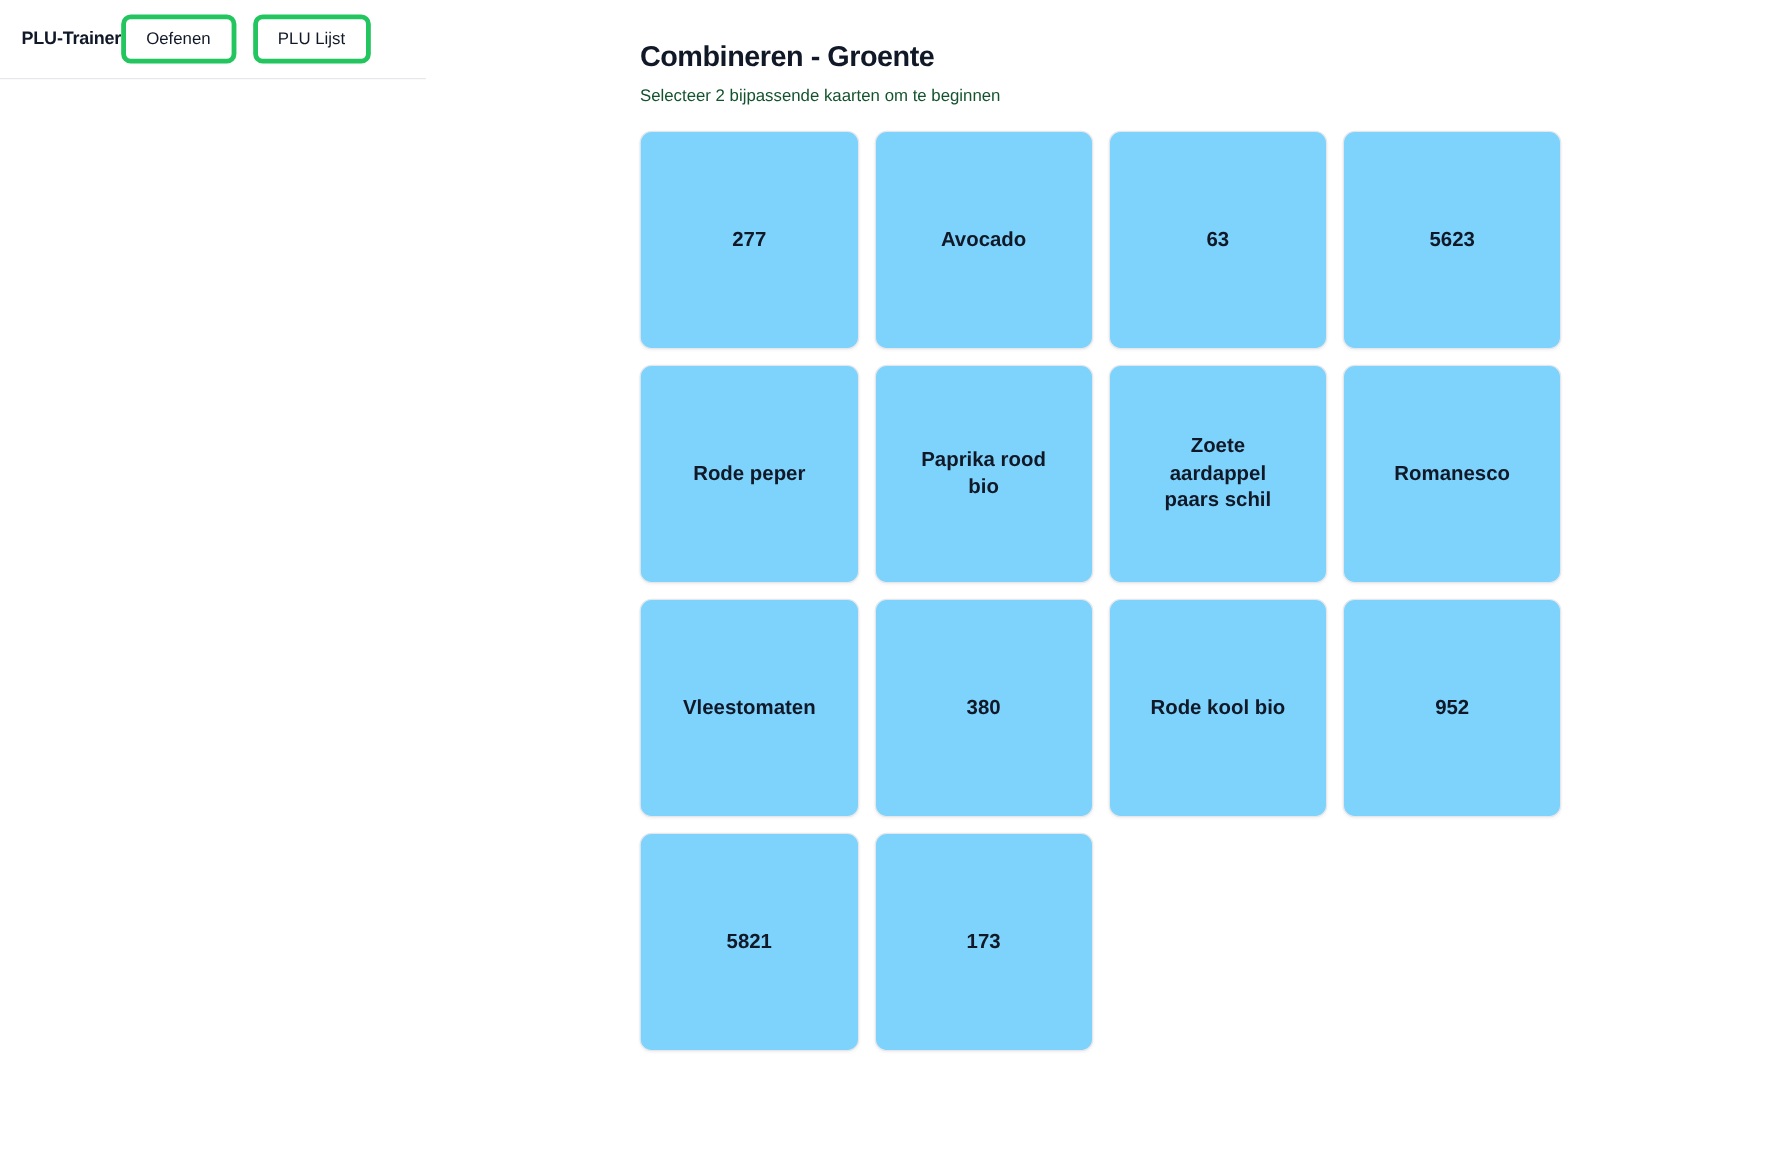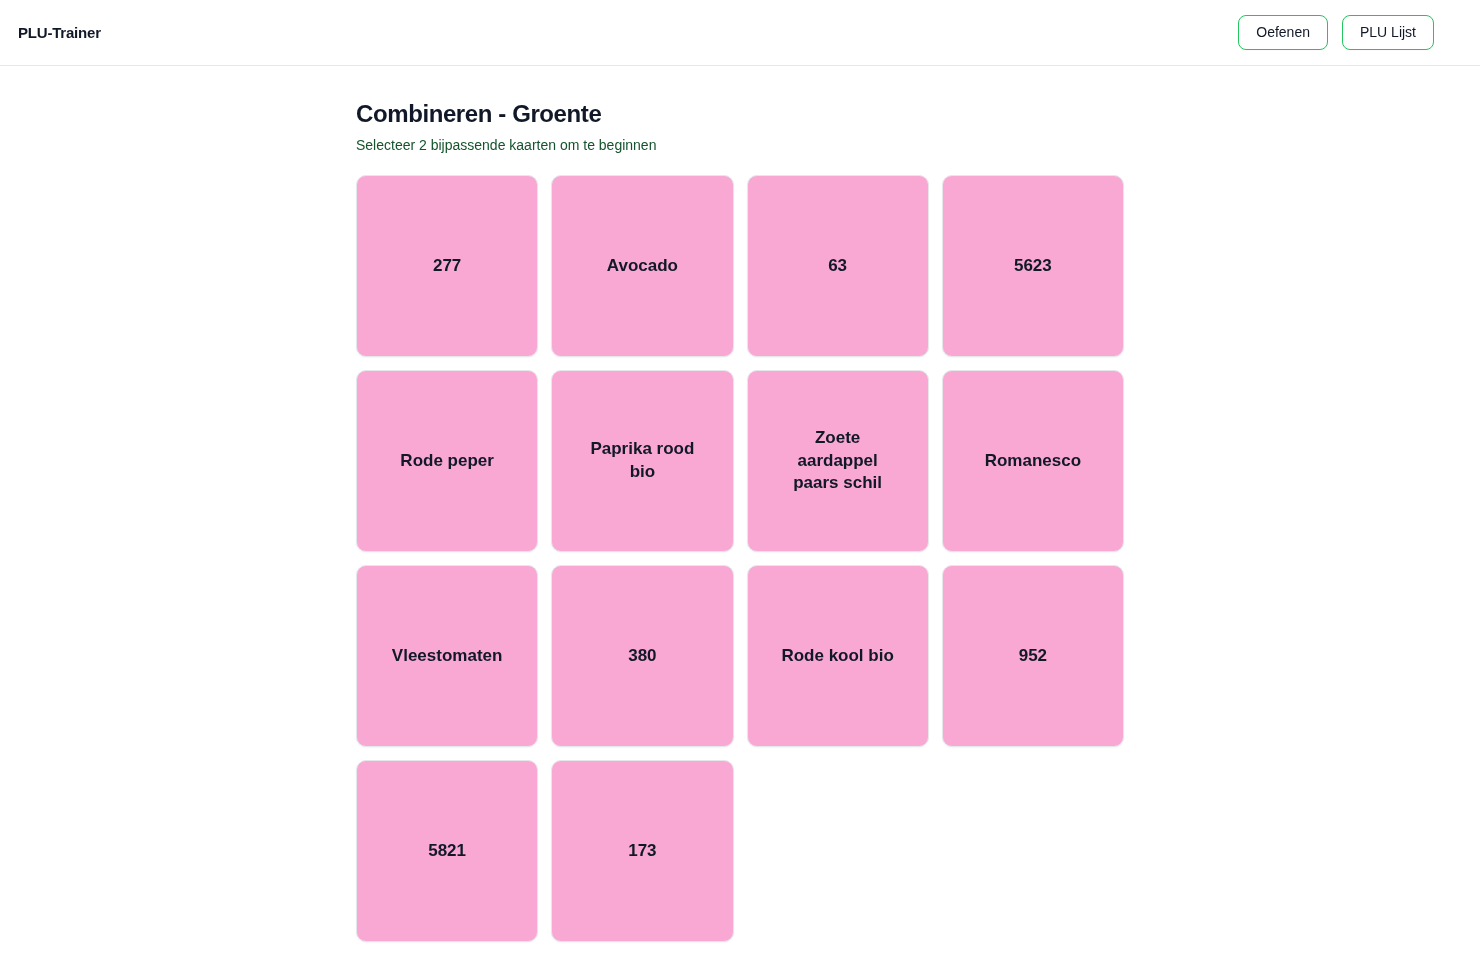--- a/index.html
+++ b/index.html
@@ -10,21 +10,20 @@
     height: 968px;
     background: #ffffff;
     font-family: "Liberation Sans", sans-serif;
     color: #111827;
     overflow: hidden;
   }
   .app {
     width: 1480px;
     height: 968px;
     display: flex;
-    flex-direction: column;
     background: #ffffff;
   }
   
   .header {
     height: 66px;
     min-height: 66px;
     border-bottom: 1px solid #e5e7eb;
     display: flex;
     align-items: center;
     justify-content: space-between;
@@ -38,21 +37,21 @@
     color: #111827;
     padding-left: 2px;
   }
   .header-actions {
     display: flex;
     align-items: center;
     gap: 14px;
     padding-right: 30px;
   }
   .btn {
-    border: 1px solid #22c55e;
+    border: 4px solid #22c55e;
     background: #ffffff;
     border-radius: 8px;
     font-size: 14px;
     color: #111827;
     padding: 9px 17px;
     line-height: 1.1;
     cursor: pointer;
     font-family: "Liberation Sans", sans-serif;
     box-shadow: 0 1px 1px rgba(0,0,0,0.02);
   }
@@ -79,21 +78,21 @@
     font-size: 14px;
     color: #14532d;
     margin: 0 0 22px 0;
   }
   .grid {
     display: grid;
     grid-template-columns: repeat(4, 1fr);
     gap: 13px;
   }
   .card {
-    background: #f9a8d4;
+    background: #7dd3fc;
     border: 1px solid #e5e7eb;
     border-radius: 10px;
     height: 182px;
     display: flex;
     align-items: center;
     justify-content: center;
     text-align: center;
     padding: 14px 14px;
     cursor: pointer;
     box-shadow: 0 1px 2px rgba(0,0,0,0.04);

